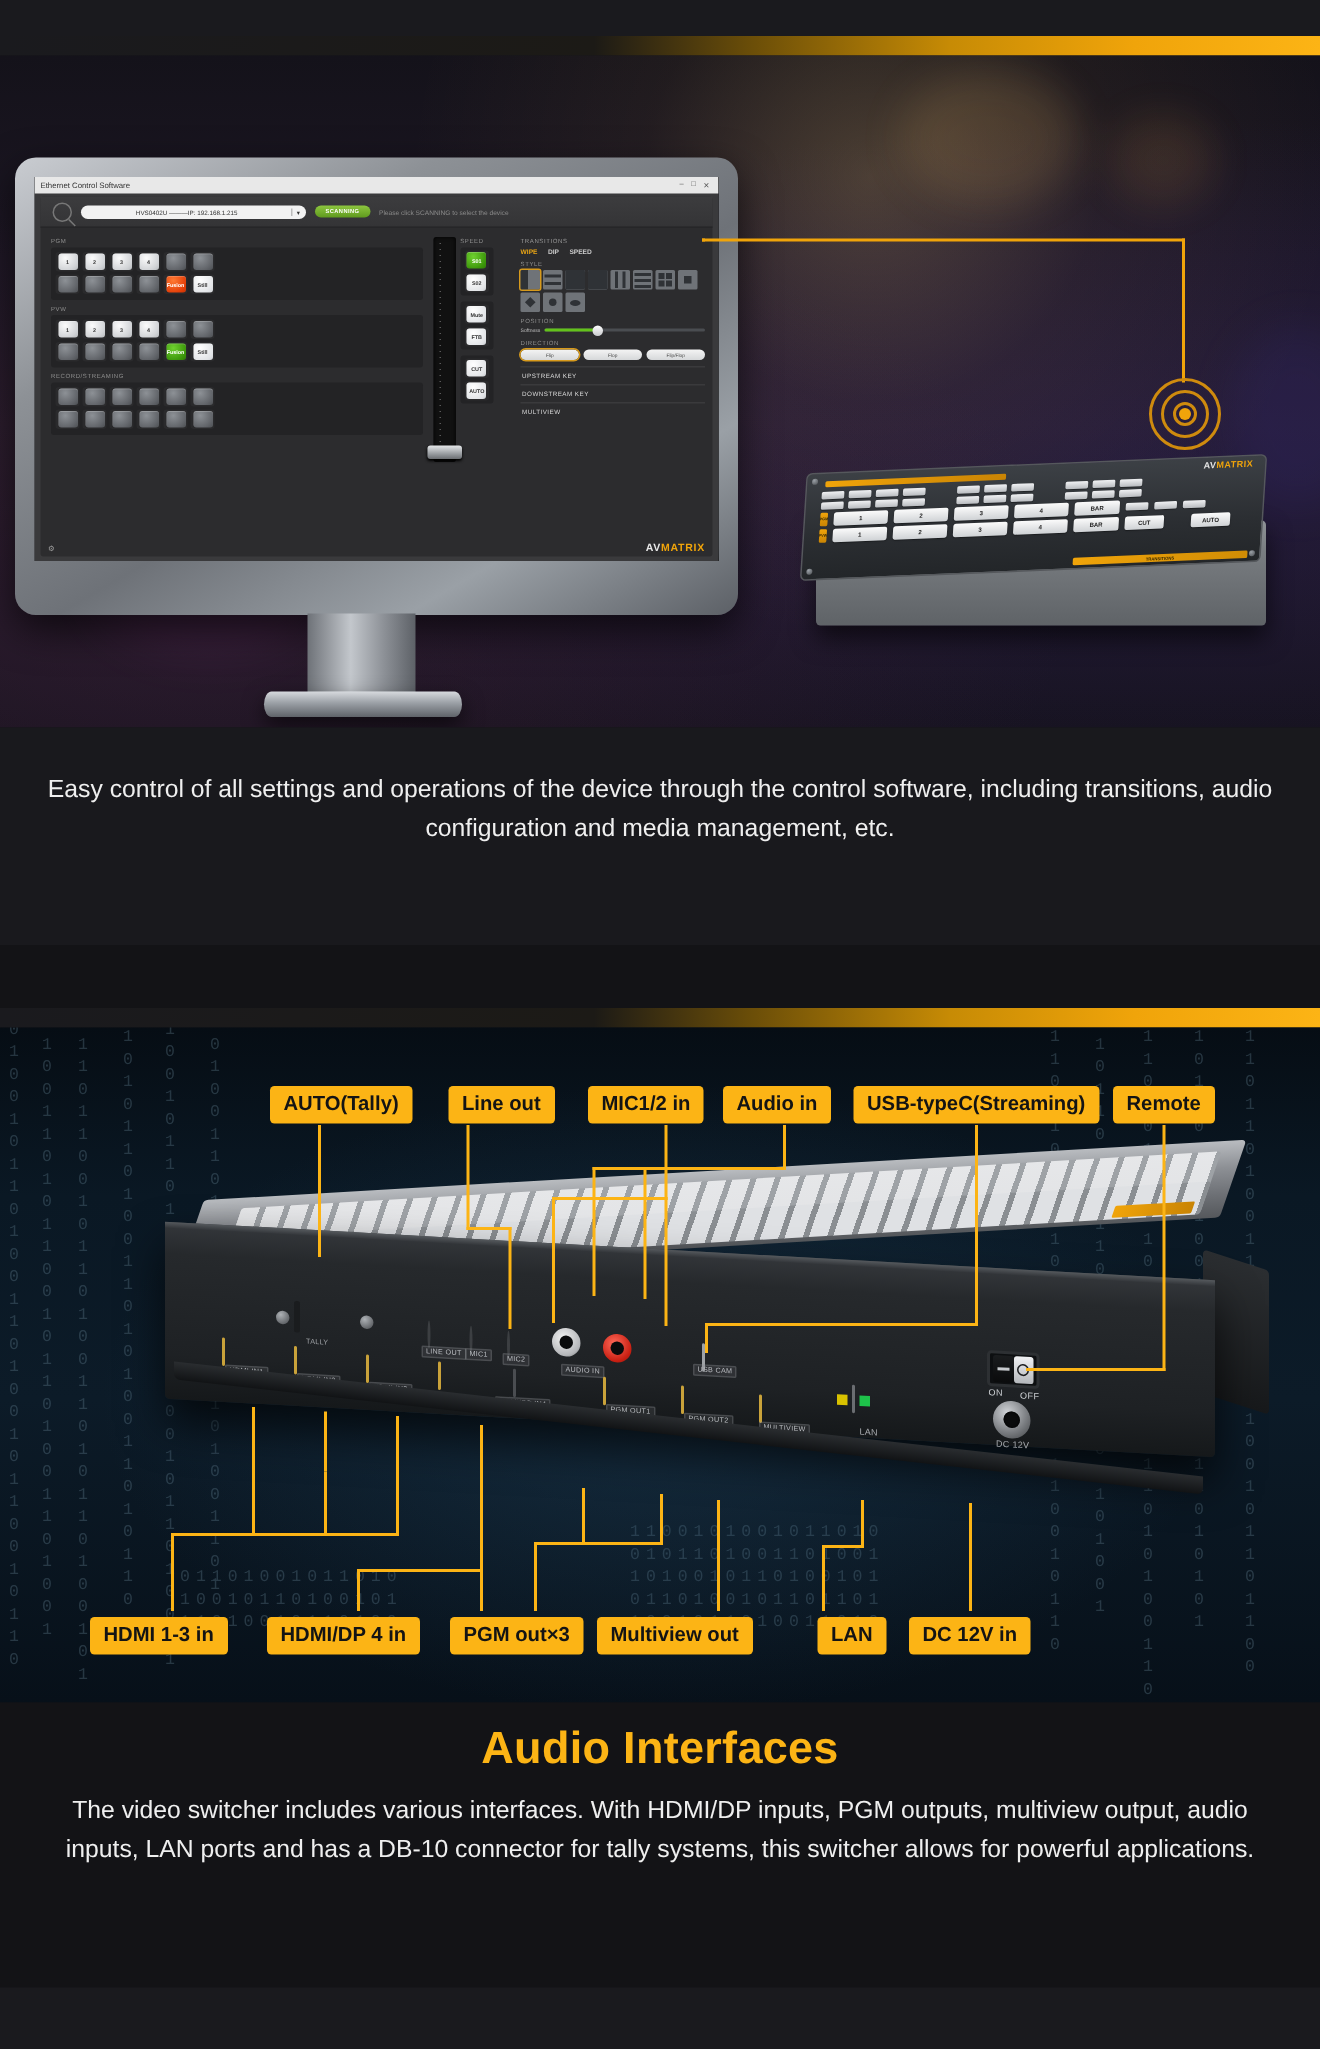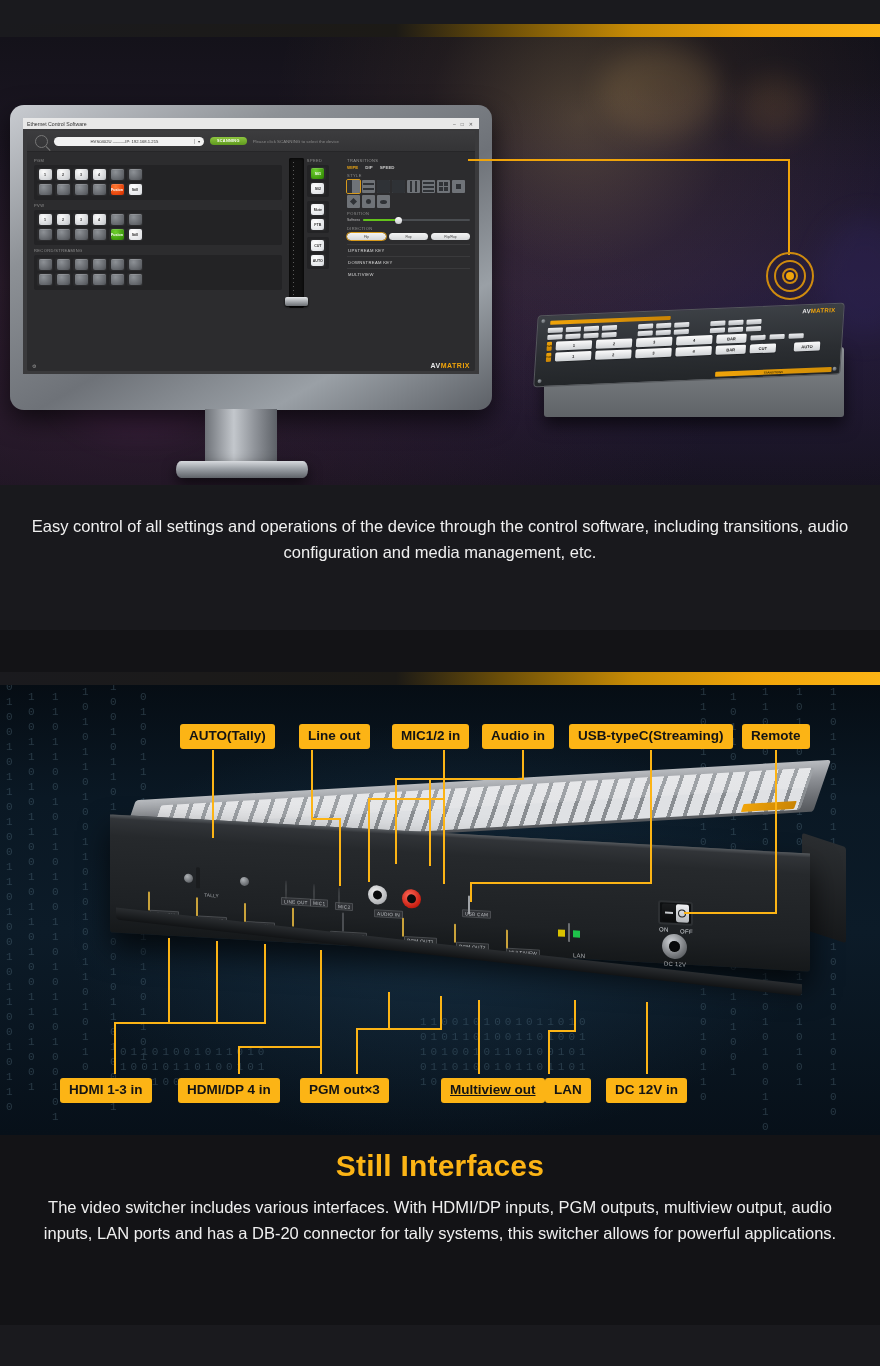--- a/index.html
+++ b/index.html
@@ -1141,29 +1141,29 @@
   <div class="lead v" style="left:238px;top:1046px;height:28px;"></div>
   <div class="lbl-chip" style="left:178px;top:1078px;">HDMI/DP 4 in</div>
 
   <div class="lead v" style="left:388px;top:992px;height:36px;"></div>
   <div class="lead v" style="left:440px;top:996px;height:32px;"></div>
   <div class="lead h" style="left:356px;top:1028px;width:86px;"></div>
   <div class="lead v" style="left:356px;top:1028px;height:46px;"></div>
   <div class="lbl-chip" style="left:300px;top:1078px;">PGM out×3</div>
 
   <div class="lead v" style="left:478px;top:1000px;height:74px;"></div>
-  <div class="lbl-chip" style="left:441px;top:1078px;text-decoration:underline;">Multiview out</div>
+  <div class="lbl-chip" style="left:398px;top:1078px;">Multiview out</div>
 
   <div class="lead v" style="left:574px;top:1000px;height:32px;"></div>
   <div class="lead h" style="left:548px;top:1030px;width:28px;"></div>
   <div class="lead v" style="left:548px;top:1030px;height:44px;"></div>
   <div class="lbl-chip" style="left:545px;top:1078px;">LAN</div>
 
   <div class="lead v" style="left:646px;top:1002px;height:72px;"></div>
   <div class="lbl-chip" style="left:606px;top:1078px;">DC 12V in</div>
 </div>
 
 <div class="cap2">
-  <div class="cap-h">Still Interfaces</div>
-  <div class="cap-p w2">The video switcher includes various interfaces. With HDMI/DP inputs, PGM outputs, multiview output, audio inputs, LAN ports and has a DB-20 connector for tally systems, this switcher allows for powerful applications.</div>
+  <div class="cap-h">Audio Interfaces</div>
+  <div class="cap-p w2">The video switcher includes various interfaces. With HDMI/DP inputs, PGM outputs, multiview output, audio inputs, LAN ports and has a DB-10 connector for tally systems, this switcher allows for powerful applications.</div>
 </div>
 
 <div class="footer-pad"></div>
 
 </body></html>

